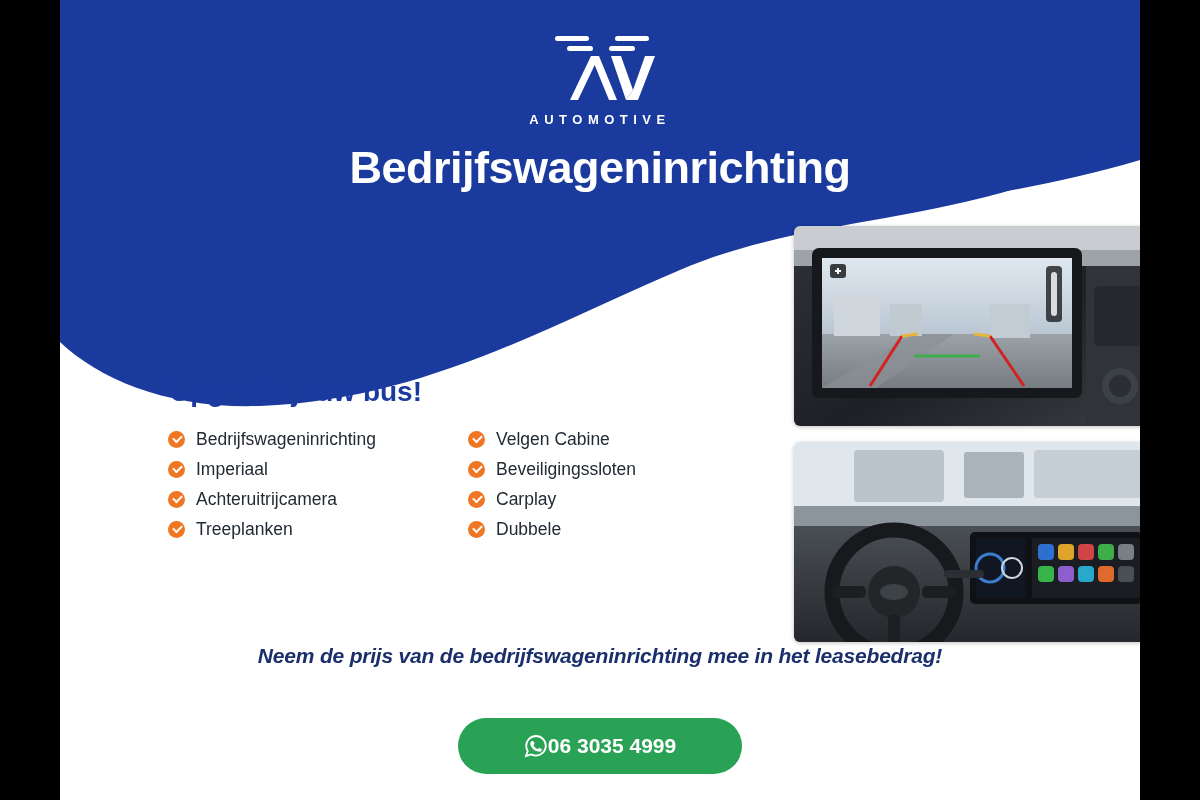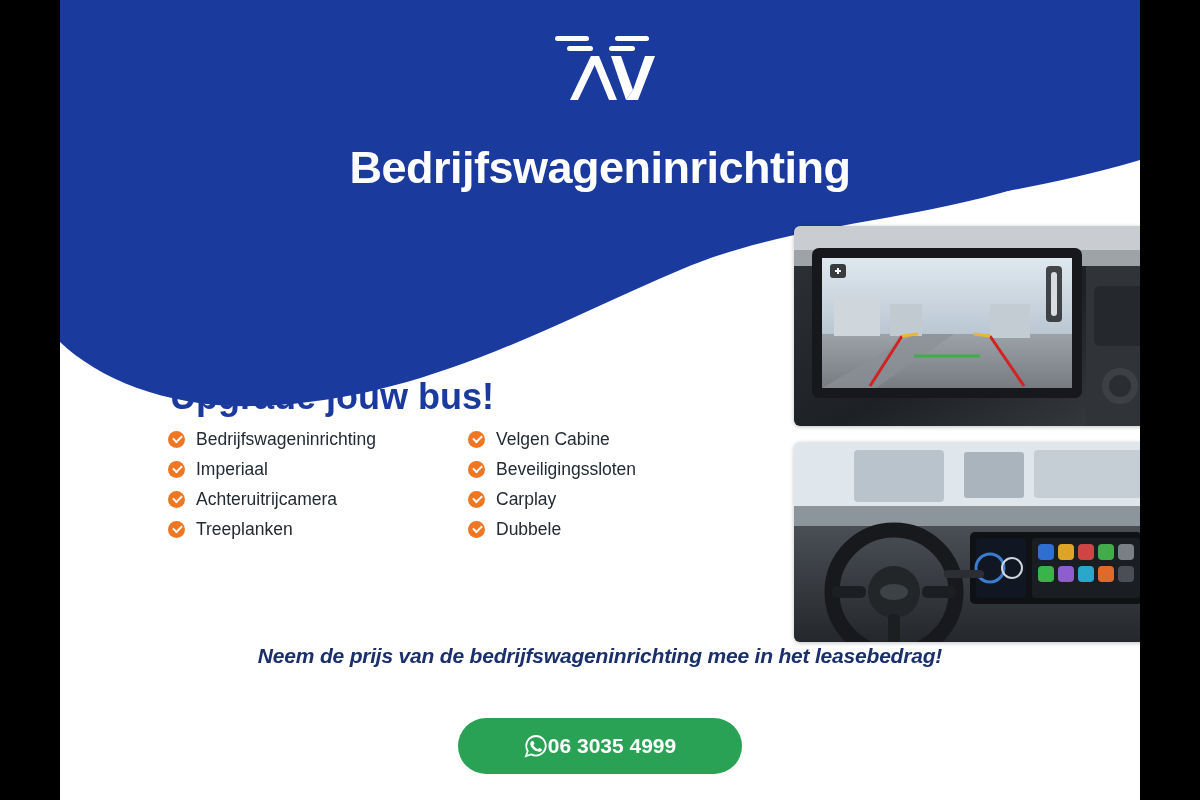--- a/index.html
+++ b/index.html
@@ -66,21 +66,21 @@
     font-size: 45px;
     font-weight: 700;
     letter-spacing: -0.5px;
     z-index: 5;
   }
 
   .upgrade-title {
     position: absolute;
     left: 110px;
     top: 376px;
-    font-size: 36px;
+    font-size: 28px;
     font-weight: 700;
     color: #1a3a9e;
   }
 
   .features {
     position: absolute;
     left: 108px;
     top: 424px;
     width: 600px;
     display: flex;
@@ -188,20 +188,21 @@
             <rect x="42" y="12" width="26" height="5" rx="2.5"></rect>
             <rect x="90" y="2" width="34" height="5" rx="2.5"></rect>
             <rect x="84" y="12" width="26" height="5" rx="2.5"></rect>
             <path d="M45 66 L66 22 L74 22 L53 66 Z"></path>
             <path d="M66 22 L74 22 L92 66 L84 66 Z"></path>
             <path d="M86 22 L96 22 L108 56 L101 66 Z"></path>
             <path d="M108 56 L120 22 L130 22 L113 66 L101 66 Z"></path>
           </g>
         </svg>
       </span>
+      <div class="logo-word">AUTOMOTIVE</div>
     </div>
 
     <div class="headline">Bedrijfswageninrichting</div>
 
     <div class="upgrade-title">Upgrade jouw bus!</div>
 
     <div class="features">
       <div class="feature-col">
         <div class="feature">
           <span class="feat-icon"></span>

